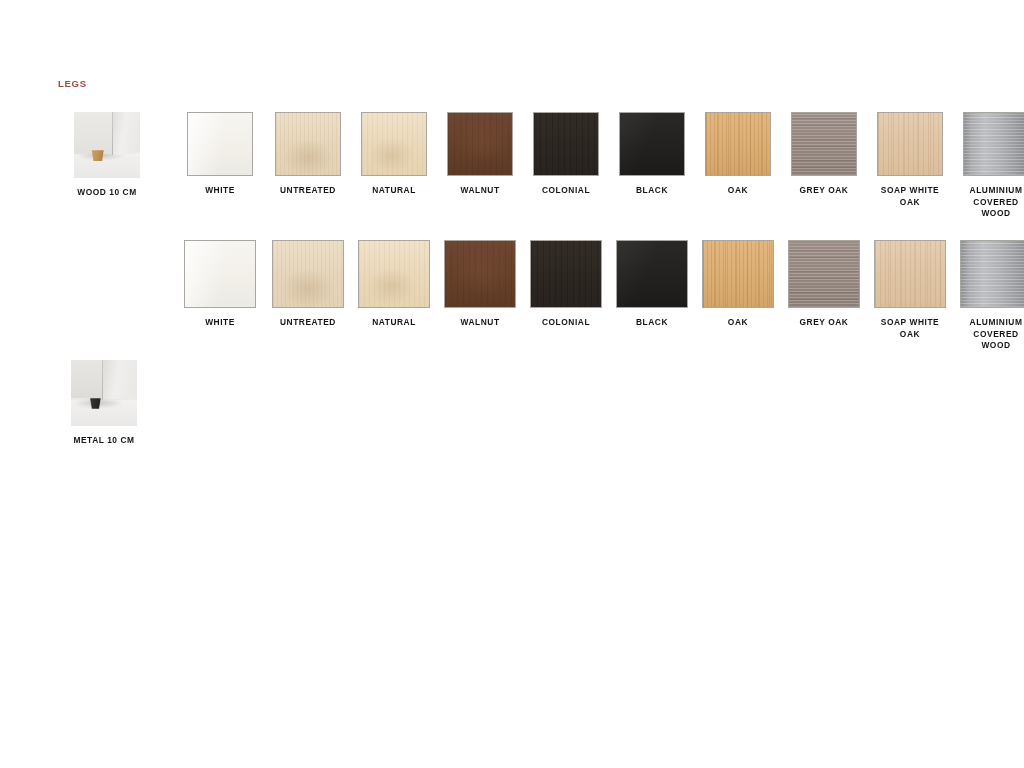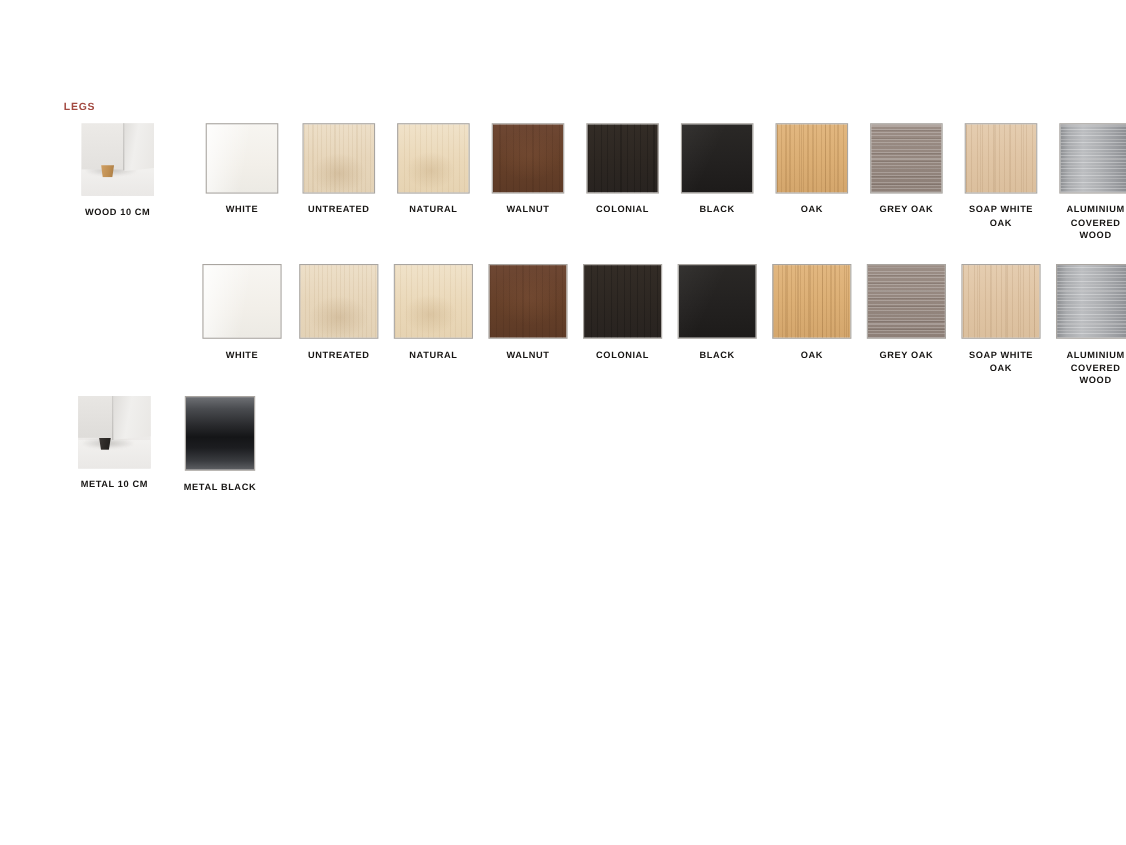--- a/index.html
+++ b/index.html
@@ -20,21 +20,21 @@
     position: relative;
     width: 1024px;
     height: 768px;
     background: #ffffff;
   }
 
   
   .section-heading {
     position: absolute;
     left: 14px;
-    top: 92px;
+    top: 78px;
     font-size: 9.5px;
     font-weight: bold;
     letter-spacing: 0.7px;
     color: #a34a41;
     text-transform: uppercase;
     line-height: 12px;
     padding-left: 44px;
   }
 
   
@@ -481,20 +481,16 @@
           <div class="swatch-chip chip-photo photo photo-alt" style="width: 66px; height: 66px;">
             <div class="floor"></div>
             <div class="shadow"></div>
             <div class="leg leg-metal-10"></div>
             <div class="cab-front"></div>
             <div class="cab-side"></div>
             <div class="cab-edge"></div>
           </div>
           <span class="swatch-label">METAL 10 CM</span>
         </div>
-        <div class="swatch-cell" style="left: 128px;">
-          <div class="swatch-chip chip-material mat-metalblack" style="width: 64px; height: 68px;"></div>
-          <span class="swatch-label">METAL BLACK</span>
-        </div>
       </div>
     </div>
 
 </div>
 
 </body></html>

